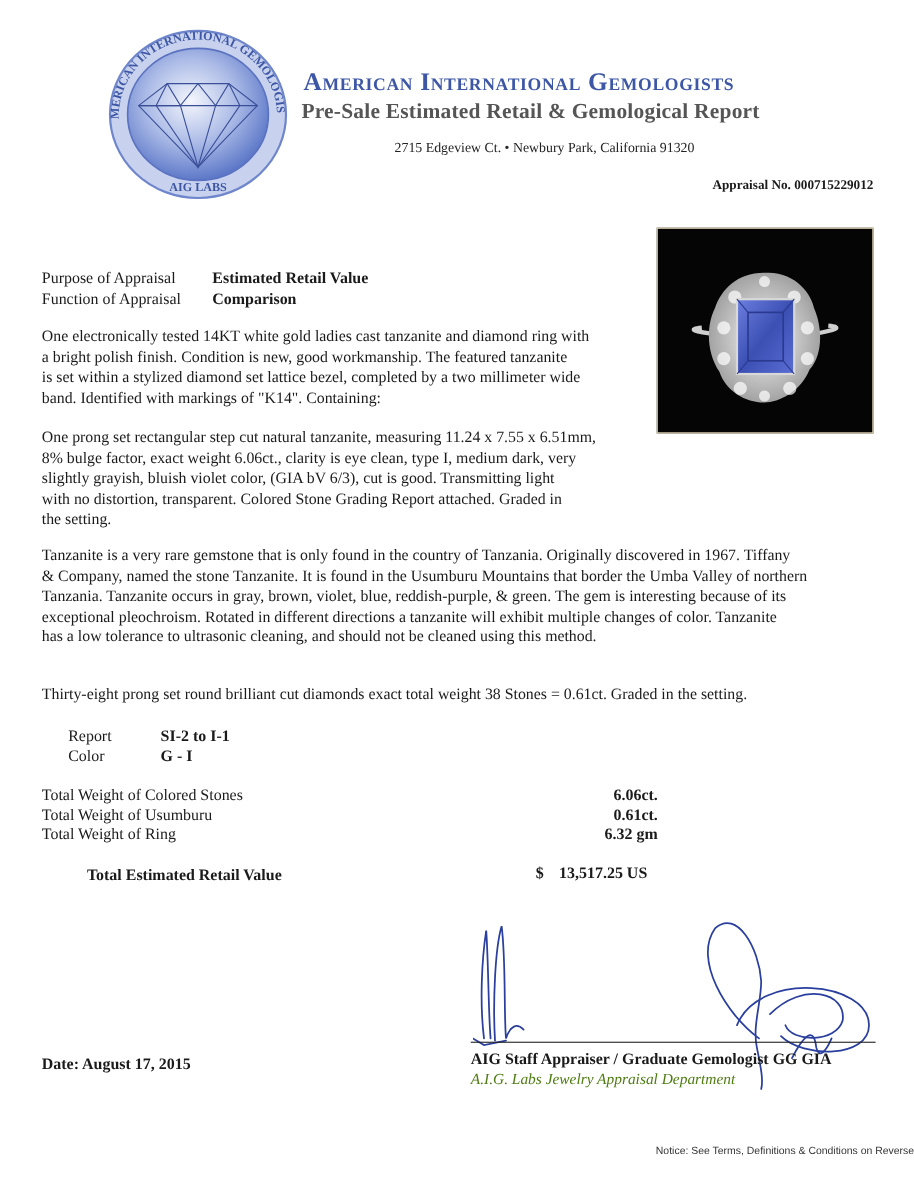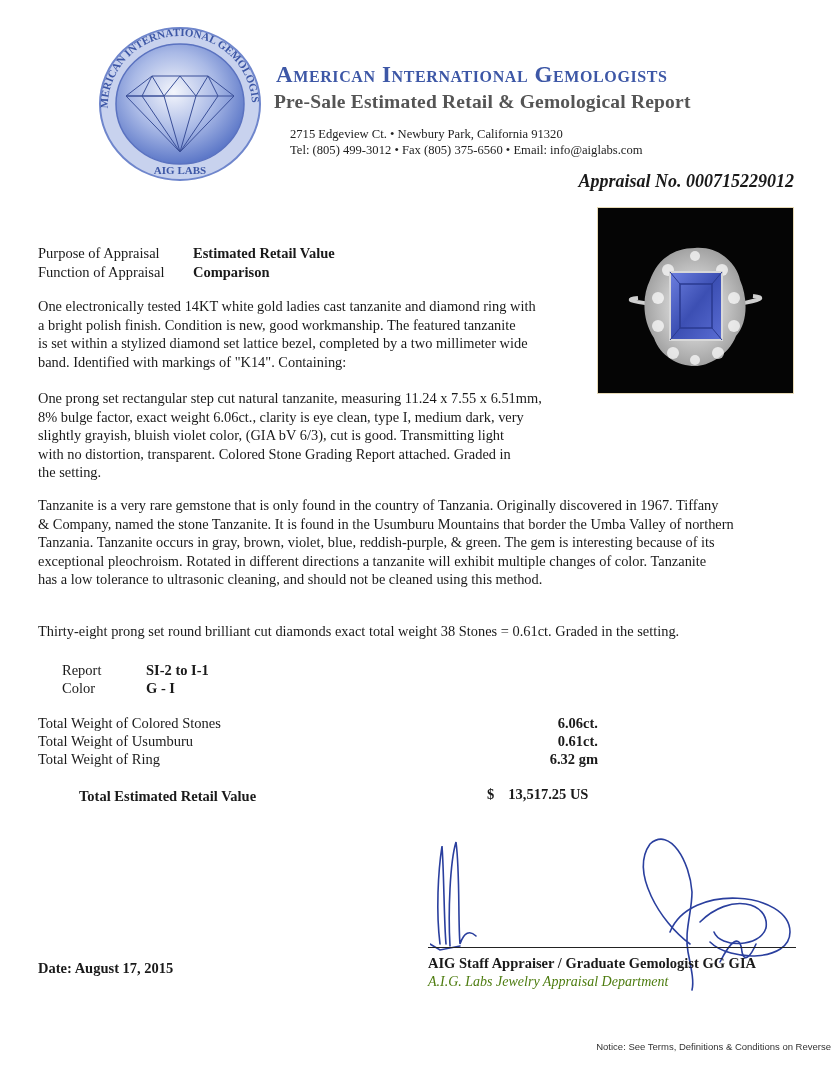--- a/index.html
+++ b/index.html
@@ -10,22 +10,22 @@
     .abs { position: absolute; }
     .logo { left: 86px; top: 24px; width: 188px; height: 160px; }
     .org-name {
       left: 276px; top: 62px; font-size: 23px; font-weight: bold; color: #3d57a6;
       font-variant: small-caps; letter-spacing: 0.6px; white-space: nowrap;
     }
     .report-title {
       left: 274px; top: 91px; font-size: 19.5px; font-weight: bold; color: #555555;
       white-space: nowrap; letter-spacing: 0.2px;
     }
-    .addr { left: 290px; top: 126px; width: 410px; text-align: left; font-size: 12.6px; color: #222; line-height: 16px; }
-    .appraisal-no { right: 37px; top: 171px; font-size: 18px; font-weight: bold; white-space: nowrap; font-style: italic; }
+    .addr { left: 290px; top: 126px; width: 410px; text-align: center; font-size: 12.6px; color: #222; line-height: 16px; }
+    .appraisal-no { right: 37px; top: 161px; font-size: 12px; font-weight: bold; white-space: nowrap; }
     .photo {
       left: 597px; top: 207px; width: 195px; height: 185px; background: #050505;
       border: 1px solid #e6d9b5; overflow: hidden;
     }
     .kv { left: 38px; font-size: 14.5px; line-height: 18px; white-space: nowrap; }
     .kv .k { display: inline-block; width: 155px; }
     .kv .v { font-weight: bold; }
     .para { left: 38px; font-size: 14.4px; line-height: 18.5px; white-space: pre-line; }
     .spec { left: 62px; font-size: 14.5px; line-height: 18px; white-space: nowrap; }
     .spec .k { display: inline-block; width: 84px; }
@@ -75,21 +75,20 @@
       <line x1="56" y1="72" x2="94" y2="128"></line>
       <line x1="132" y1="72" x2="94" y2="128"></line>
     </g>
   </svg>
 </div>
 
 <div class="abs org-name">American International Gemologists</div>
 <div class="abs report-title">Pre-Sale Estimated Retail &amp; Gemological Report</div>
 <div class="abs addr">
   <div>2715 Edgeview Ct. • Newbury Park, California 91320</div>
-  <div>Tel: (805) 499-3012  •  Fax (805) 375-6560  •  Email: info@aiglabs.com</div>
 </div>
 
 <div class="abs appraisal-no">Appraisal No. 000715229012</div>
 
 <div class="abs photo">
   <svg width="195" height="185" viewBox="0 0 195 185">
     <defs>
       <radialGradient id="dia" cx="50%" cy="50%" r="55%">
         <stop offset="0%" stop-color="#f8f8f8"></stop>
         <stop offset="100%" stop-color="#9a9a9a"></stop>

